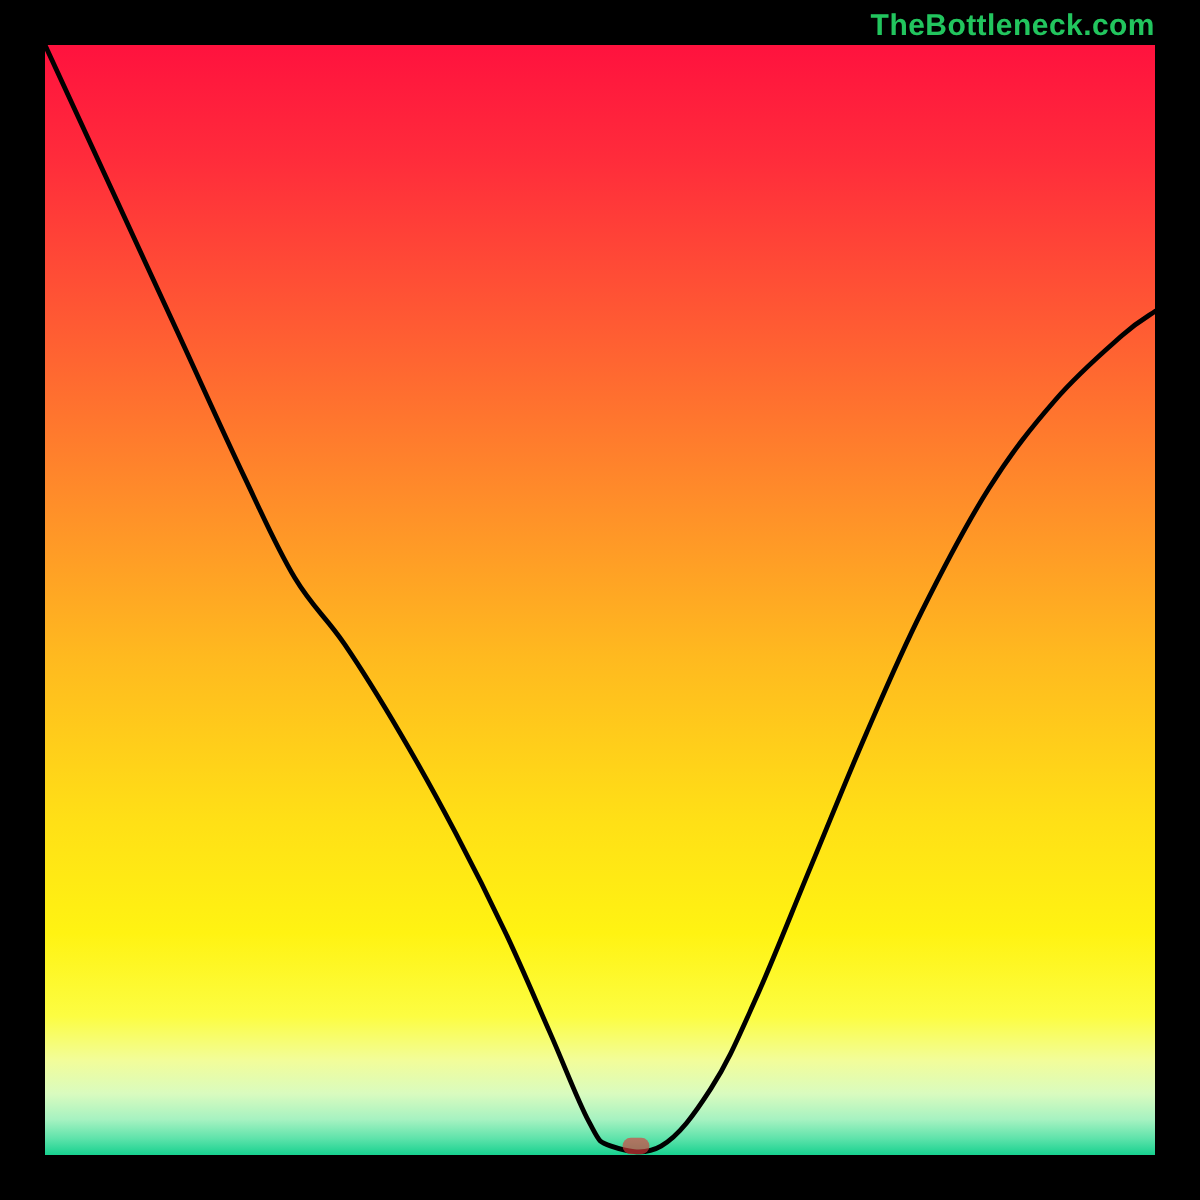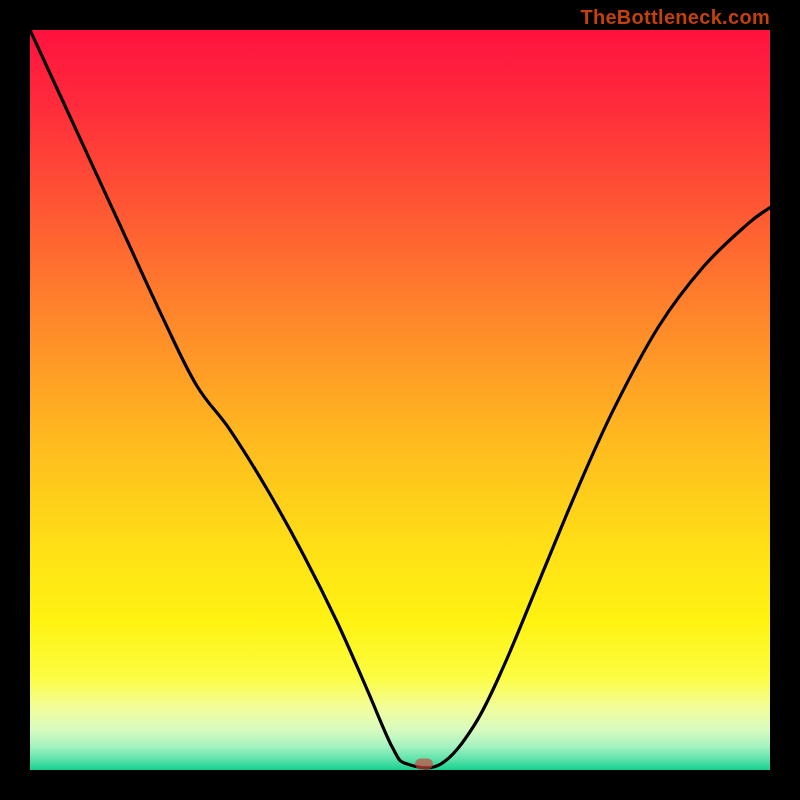--- a/index.html
+++ b/index.html
@@ -28,21 +28,21 @@
     position: absolute;
     inset: 0;
   }
   .watermark {
     position: absolute;
     top: 6px;
     right: 30px;
     font-family: Arial, Helvetica, sans-serif;
     font-size: 20px;
     font-weight: 600;
-    color: #c2410c;
+    color: #22c55e;
     letter-spacing: 0.3px;
     text-align: left;
     user-select: none;
   }
   svg.curve {
     position: absolute;
     inset: 0;
   }
   .marker {
     position: absolute;

